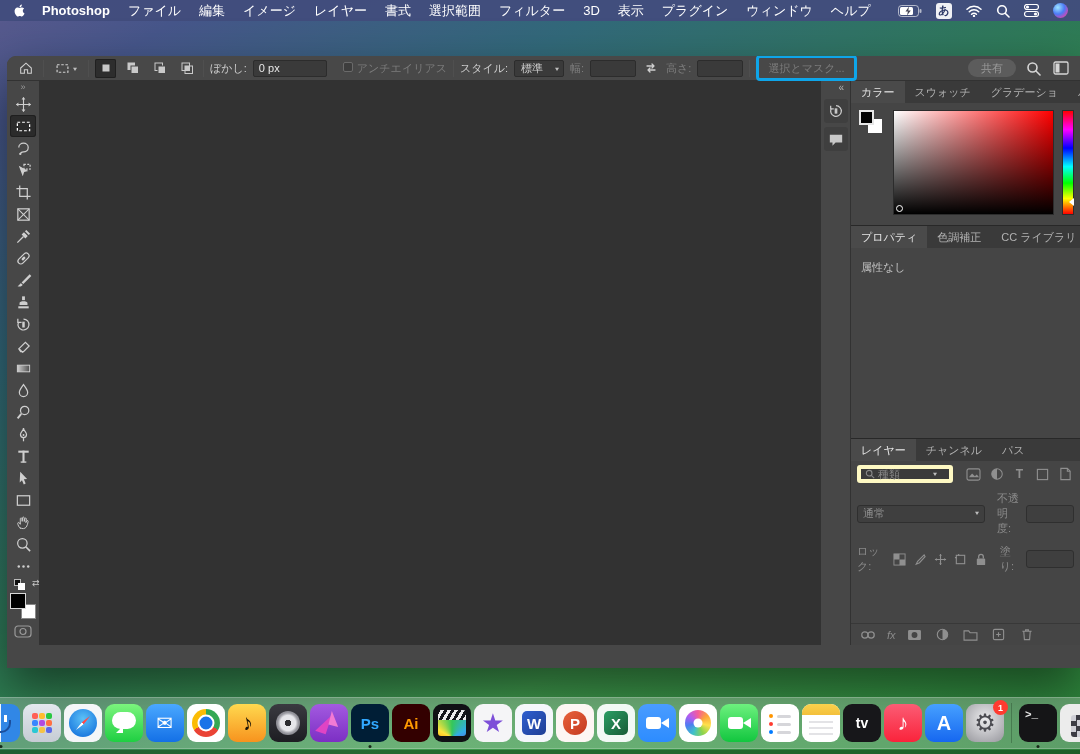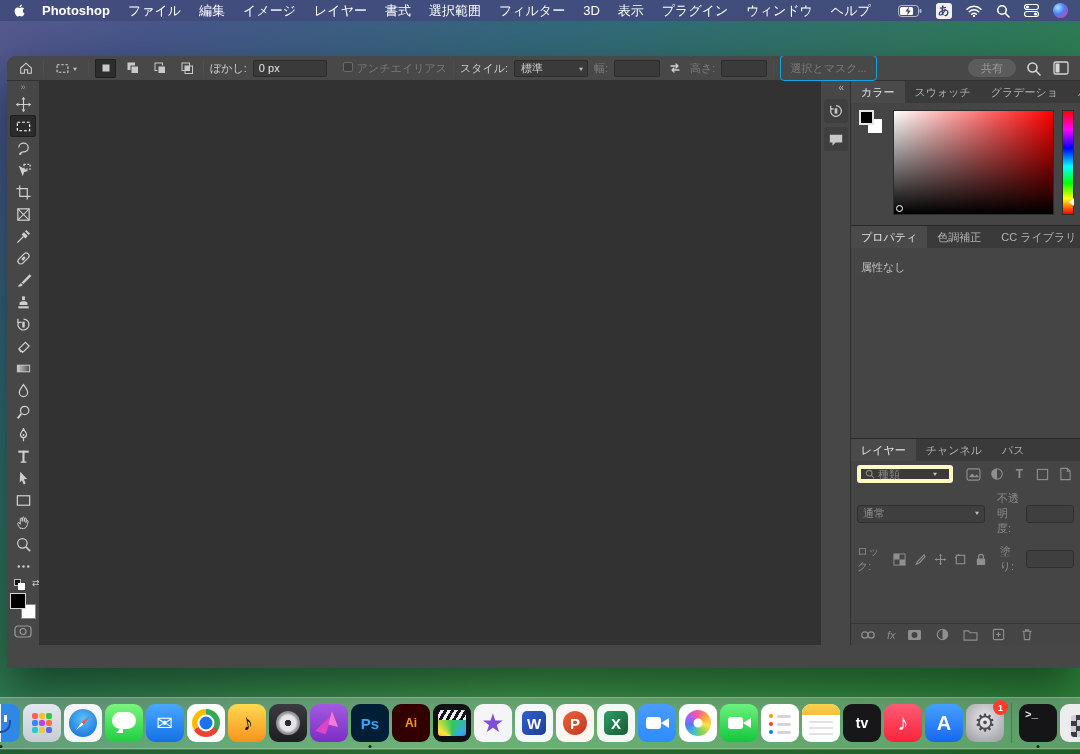--- a/index.html
+++ b/index.html
@@ -39,21 +39,21 @@
   .mode.pressed{background:#2d2d2d;box-shadow:inset 0 0 0 1px #202020;}
   .field{background:#3a3a3a;border:1px solid #2c2c2c;border-radius:2px;height:17px;color:#e8e8e8;
     font-size:11px;padding:0 5px;font-family:"Liberation Sans",sans-serif;}
   .field.feather{width:74px;}
   .field.dim{width:46px;}
   .select{background:#3a3a3a;border:1px solid #2c2c2c;border-radius:2px;height:17px;display:flex;
     align-items:center;padding:0 4px 0 6px;gap:8px;}
   .chev{font-size:8px;color:#bdbdbd;transform:scaleY(.8);}
   .dimtxt{color:#7c7c7c;}
   .checkbox{width:10px;height:10px;border:1px solid #6a6a6a;border-radius:2px;background:#3d3d3d;display:inline-block;margin-right:4px;}
-  .btn-outline{border:1px solid #0ea5e9;border-radius:4px;height:26px;display:flex;align-items:center;
+  .btn-outline{border:3px solid #0ea5e9;border-radius:4px;height:26px;display:flex;align-items:center;
     padding:0 9px;color:#7c7c7c;}
   .pill{background:#5c5c5c;border-radius:9px;height:18px;display:flex;align-items:center;padding:0 13px;color:#9a9a9a;}
   
   .mainrow{display:flex;height:564px;}
   .toolcol{width:33px;background:#474747;border-right:1px solid #323232;display:flex;flex-direction:column;align-items:center;}
   .toolcol .dd{color:#9a9a9a;font-size:9px;height:12px;line-height:12px;}
   .tool{width:26px;height:22px;display:flex;align-items:center;justify-content:center;color:#cfcfcf;border-radius:3px;}
   .tool.selected{background:#2b2b2b;color:#fff;box-shadow:inset 0 0 0 1px #1f1f1f;}
   .tb-foot{margin-top:2px;display:flex;flex-direction:column;align-items:center;}
   .mini-sw{position:relative;width:14px;height:12px;margin-bottom:2px;align-self:flex-start;margin-left:4px;}
@@ -144,21 +144,21 @@
   .icon-guitar-app .glyph{transform:rotate(-12deg);}
   .icon-disc-app{background:linear-gradient(180deg,#3a3a40,#1d1d22);}
   .icon-disc-app::before{content:"";position:absolute;inset:7px;border-radius:50%;
     background:radial-gradient(circle,#2c2c30 0 18%,#e6e6ea 20% 45%,#9b9ba2 60%,#55555c 100%);}
   .icon-affinity-photo{background:linear-gradient(180deg,#a35ae0,#7c2fc4);}
   .icon-affinity-photo::before{content:"";position:absolute;left:8px;top:9px;width:0;height:0;
     border-left:11px solid transparent;border-bottom:20px solid #e044c4;transform:rotate(18deg);}
   .icon-affinity-photo::after{content:"";position:absolute;right:8px;top:8px;width:0;height:0;
     border-right:10px solid transparent;border-bottom:14px solid #f27ad4;transform:rotate(14deg);}
   .icon-photoshop{background:#001e36;color:#31a8ff;font-size:15px;}
-  .icon-illustrator{background:#330000;color:#ff9a00;font-size:12px;}
+  .icon-illustrator{background:#330000;color:#ff9a00;font-size:15px;}
   .icon-final-cut{background:#101115;}
   .icon-final-cut::before{content:"";position:absolute;top:6px;left:5px;right:5px;height:10px;border-radius:3px 3px 0 0;
     background:repeating-linear-gradient(-60deg,#ececec 0 3px,#15161a 3px 6px);}
   .icon-final-cut::after{content:"";position:absolute;bottom:6px;left:5px;right:5px;height:16px;border-radius:0 0 3px 3px;
     background:conic-gradient(from 180deg at 50% 110%,#ff3b30,#ff9500,#ffe43c,#34c759,#32ade6,#5e5ce6,#ff2d55);}
   .icon-imovie{background:#f5f5f7;color:#7d4fd8;font-size:26px;font-weight:400;}
   .icon-word{background:#f5f7fb;}
   .icon-word .glyph{width:24px;height:24px;border-radius:5px;background:linear-gradient(135deg,#2f5fd0,#1f3f94);
     color:#fff;font-size:15px;display:flex;align-items:center;justify-content:center;}
   .icon-powerpoint{background:#fdf6f3;}
@@ -279,21 +279,21 @@
           <rect x="6" y="6" width="4.5" height="4.5" fill="currentColor"></rect>
         </svg>
     </span>
     <span class="sep"></span>
     <span>ぼかし:</span>
     <input class="field feather" value="0 px" style="">
     <span style="width:4px"></span>
     <span class="dimtxt"><span class="checkbox"></span><span>アンチエイリアス</span></span>
     <span class="sep"></span>
     <span>スタイル:</span>
-    <span class="select" style="width:74px">
+    <span class="select" style="width:50px">
       <span>標準</span>
       <span class="chev" style="margin-left:auto">▾</span>
     </span>
     <span class="dimtxt">幅:</span>
     <input class="field dim" value="" style="">
     <span class="opt-btn" style="width:18px">
       <svg width="14" height="12" viewBox="0 0 14 12">
           <path d="M3 4h7M10 4L8 2M10 4L8 6M11 8H4M4 8l2-2M4 8l2 2" fill="none" stroke="currentColor" stroke-width="1.3" stroke-linecap="round"></path>
         </svg>
     </span>

